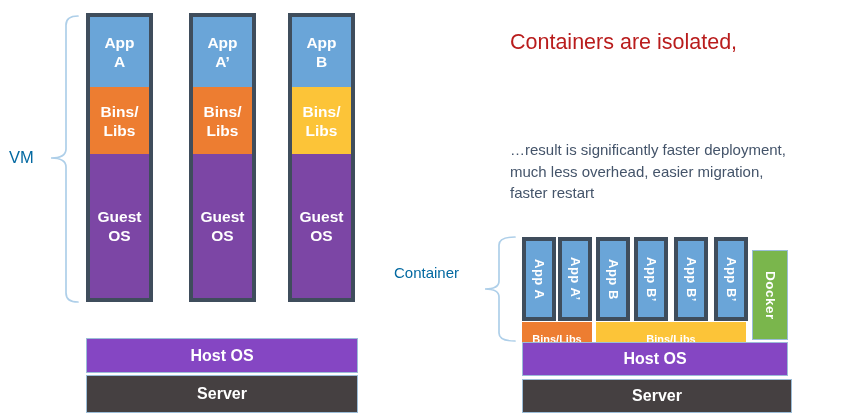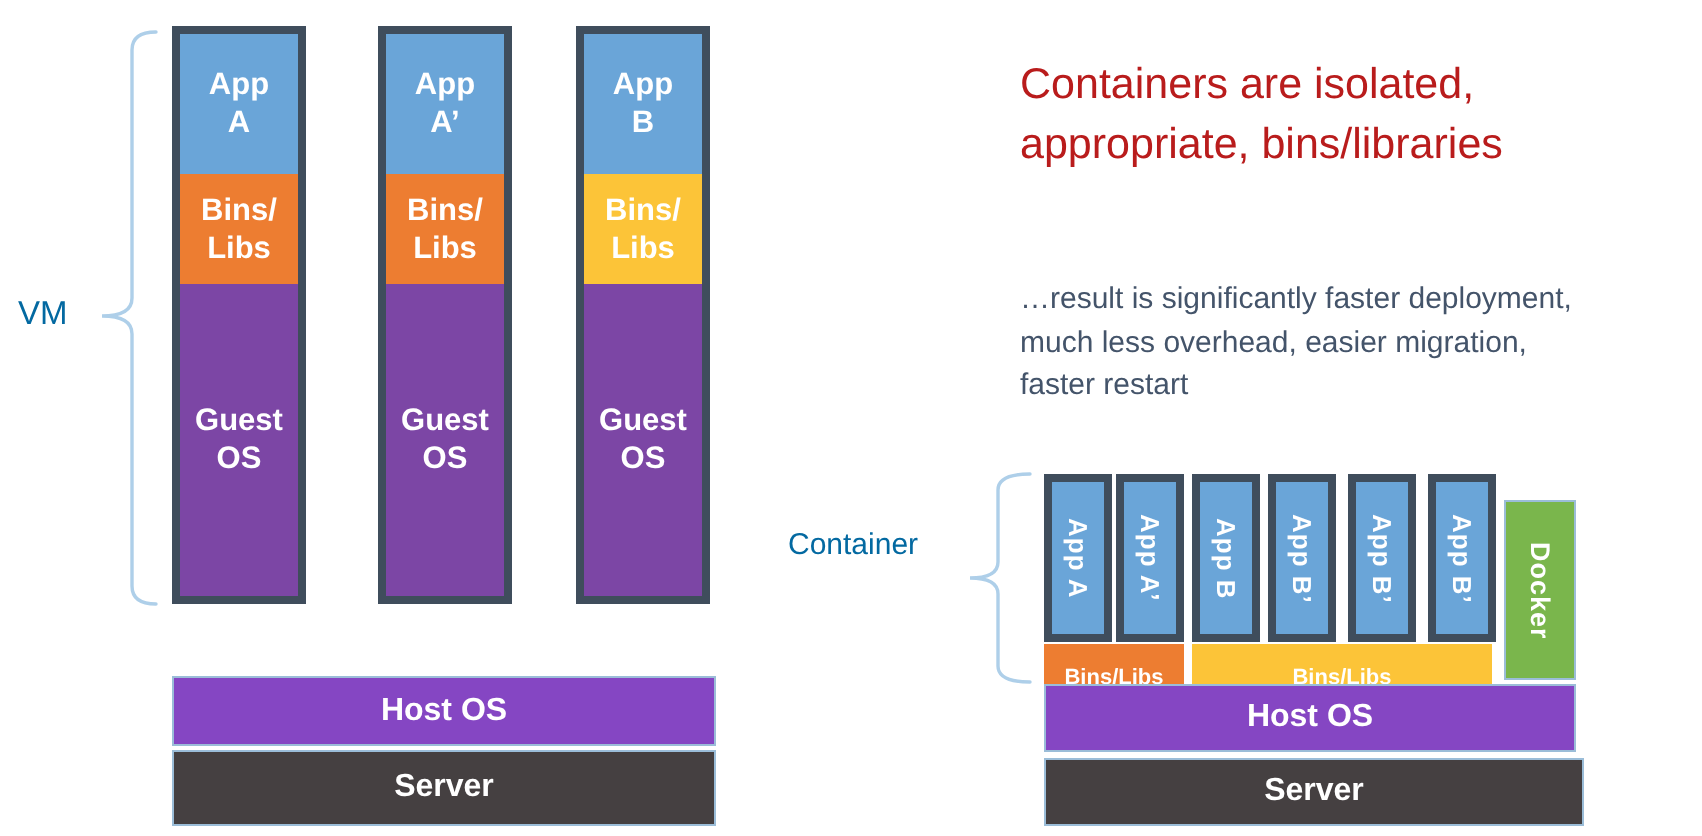--- a/index.html
+++ b/index.html
@@ -12,21 +12,21 @@
     position:absolute;top:13px;width:67px;height:289px;
     border:4px solid #3f4d5c;box-sizing:border-box;
     display:flex;flex-direction:column;background:#fdba74;
   }
   .vmcol1{left:86px;} .vmcol2{left:189px;} .vmcol3{left:288px;}
   .cell{
     display:flex;flex-direction:column;align-items:center;justify-content:center;
     color:#ffffff;font-weight:bold;font-size:15.5px;line-height:19px;text-align:center;
   }
   .cell-app{height:70px;background:#6aa5d8;}
-  .cell-bins{height:55px;}
+  .cell-bins{height:67px;}
   .bins-orange{background:#ed7d31;}
   .bins-yellow{background:#fcc438;}
   .cell-guest{flex:1;background:#7c46a5;}
   .layerbar{
     position:absolute;left:86px;width:272px;box-sizing:border-box;
     display:flex;align-items:center;justify-content:center;
     color:#ffffff;font-weight:bold;font-size:16px;
     border:1px solid #9bbdd8;
   }
   .hypervisor{top:302px;height:35px;background:#bdbbbc;}
@@ -137,21 +137,20 @@
       <span>Guest</span>
       <span>OS</span>
     </div>
   </div>
 
   <div class="layerbar hostos-left">Host OS</div>
   <div class="layerbar server-left">Server</div>
 
   <div class="heading">
     <span class="tline">Containers are isolated,</span>
-    <span class="tline">appropriate, bins/libraries</span>
   </div>
   <div class="bodytext">
     <span class="tline">…result is significantly faster deployment,</span>
     <span class="tline">much less overhead, easier migration,</span>
     <span class="tline">faster restart</span>
   </div>
 
   <div class="slate-label container-label">Container</div>
   <svg class="brace" style="left:483px;top:236px;" width="36" height="106" viewBox="0 0 36 106">
     <path d="M32 1 Q16 1 16 9 L16 45 Q16 53 2 53 Q16 53 16 61 L16 97 Q16 105 32 105" fill="none" stroke="#aecfe9" stroke-width="1.7" stroke-linecap="round"></path>

